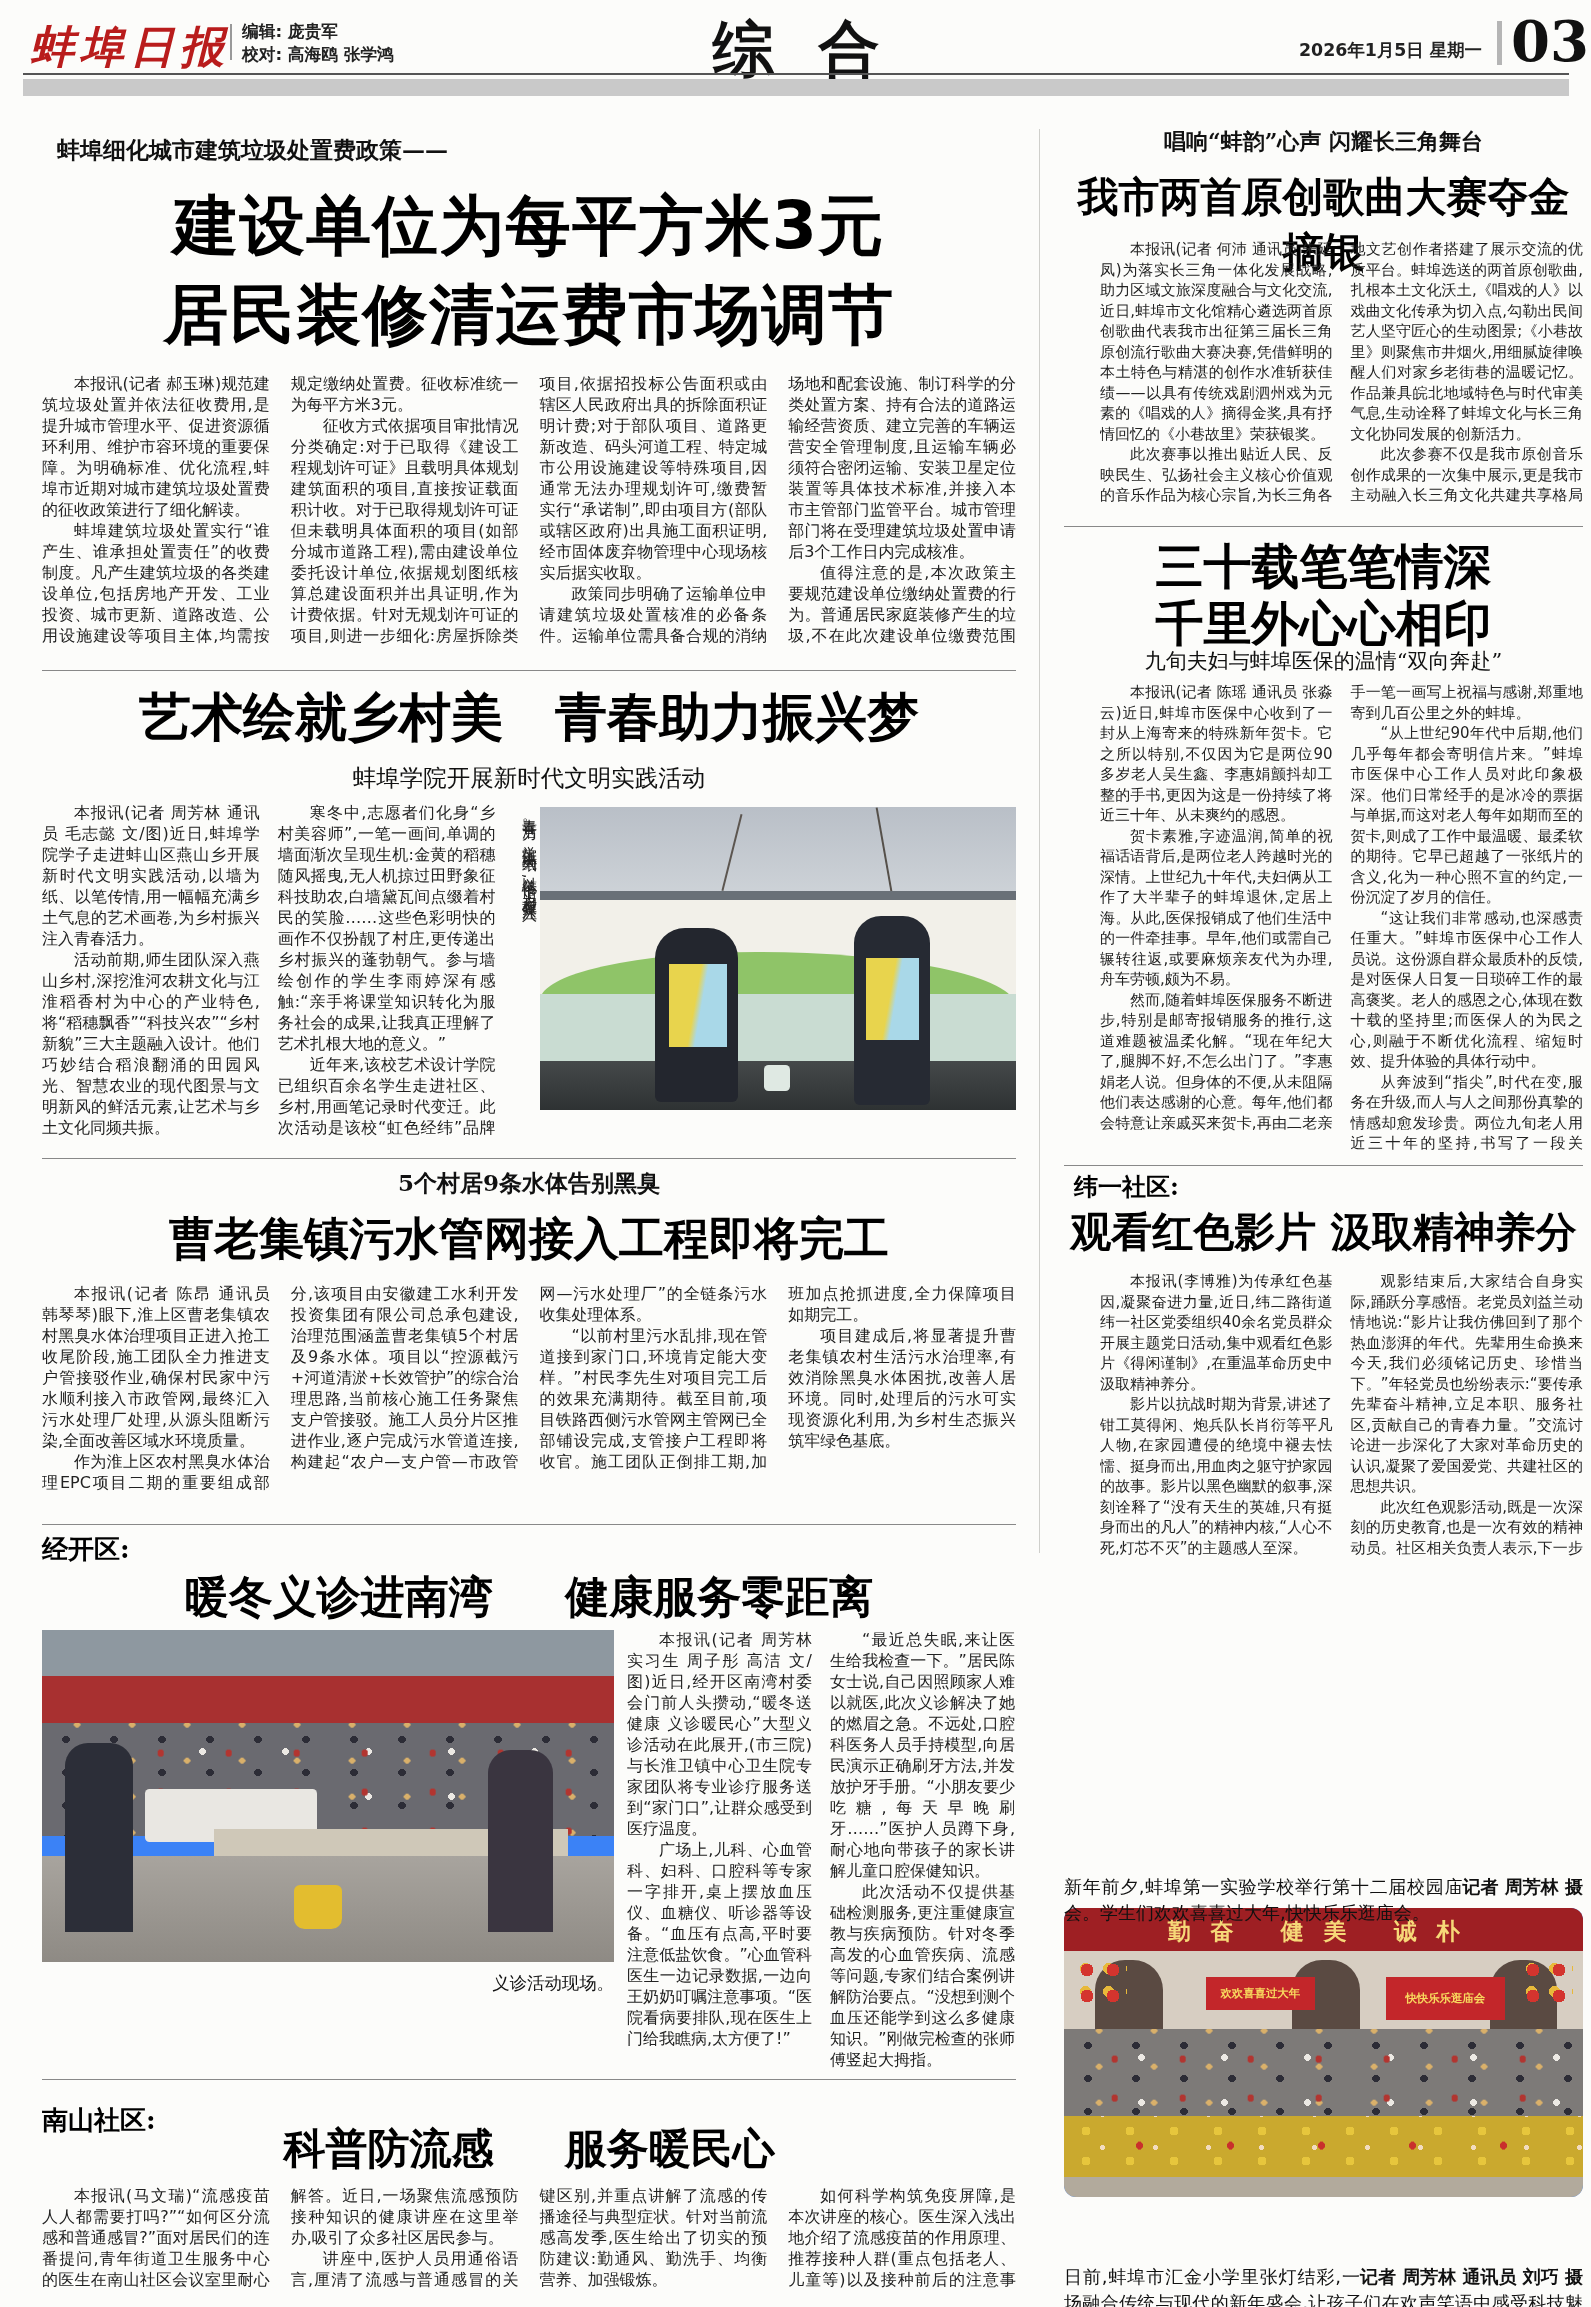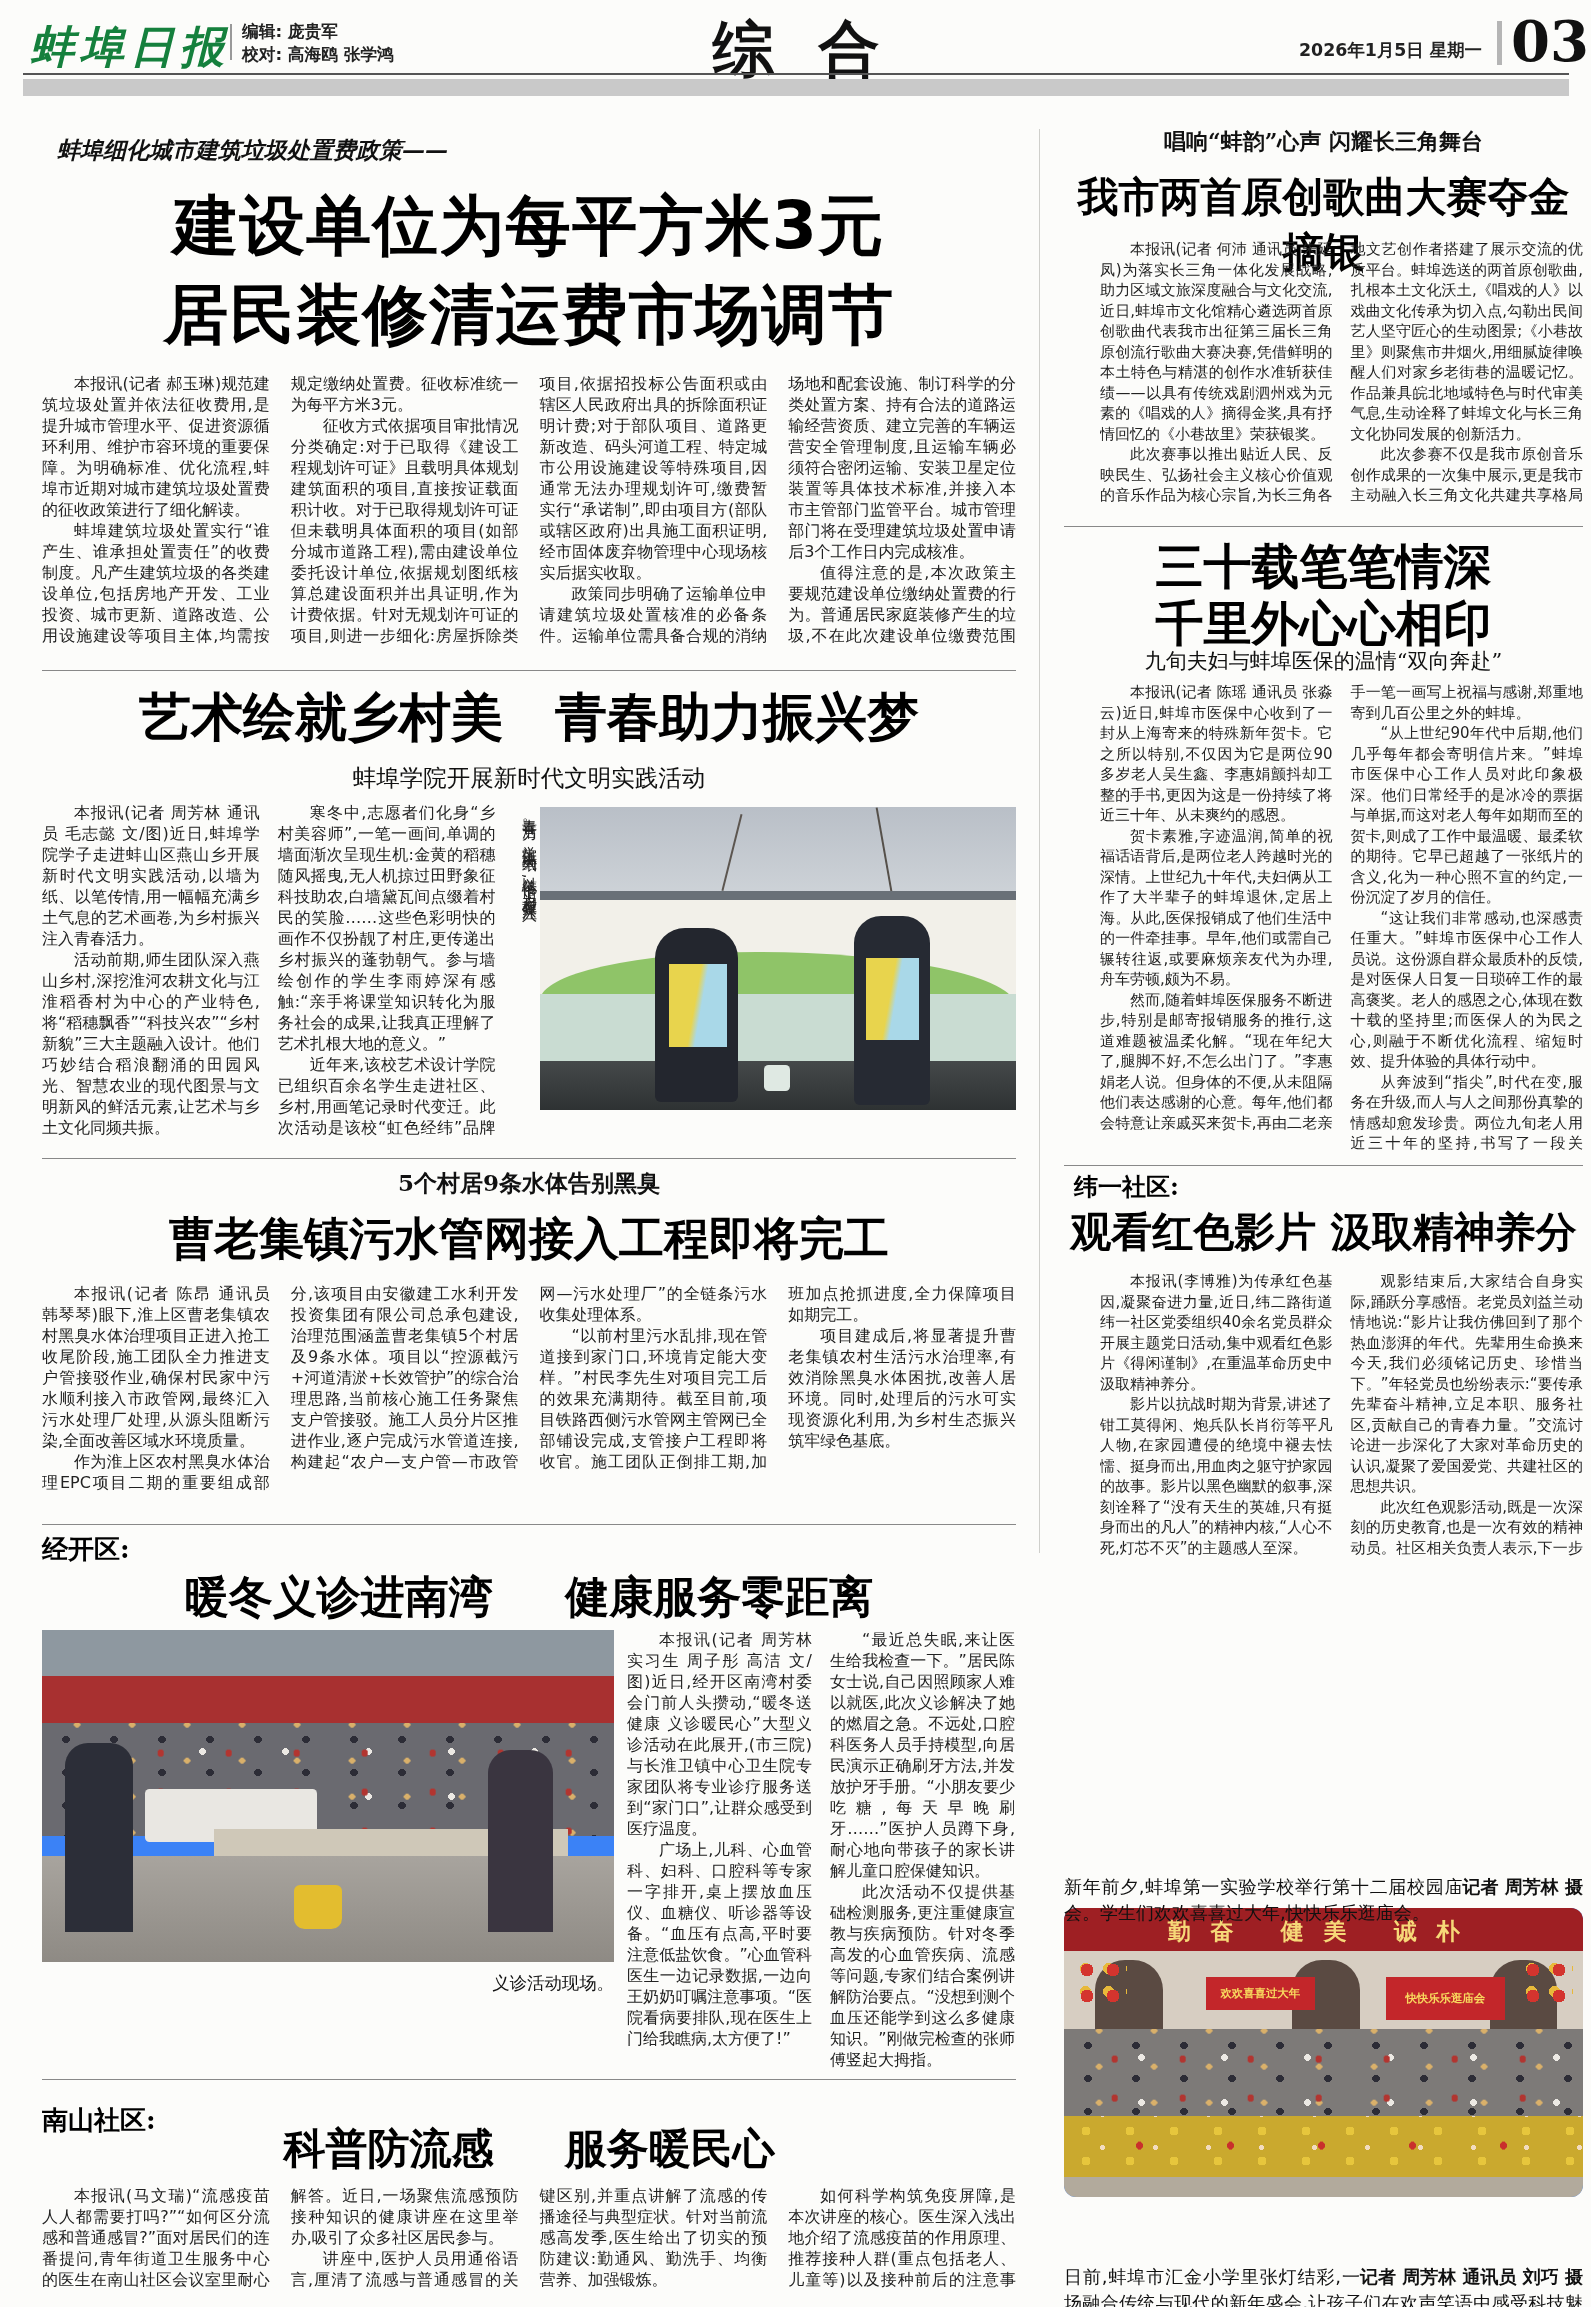--- a/index.html
+++ b/index.html
@@ -1,21 +1,21 @@
 <!DOCTYPE html>
 <html style="font-size:12px"><head>
 <meta charset="utf-8">
 <style>
   html,body{margin:0;padding:0;background:#e8e8e4;}
   #page{position:relative;width:1592px;height:2307px;background:#fcfcfa;margin:0 auto;
         font-family:"DejaVu Sans","Liberation Sans",sans-serif;color:#1a1a1a;overflow:hidden;}
   .abs{position:absolute;}
   
   .logo{font-family:"DejaVu Serif","Liberation Serif",serif;font-weight:900;font-style:italic;
-        font-size:44px;color:#15803d;letter-spacing:6px;}
+        font-size:44px;color:#b91c1c;letter-spacing:6px;}
   .mast-info{font-size:16.7px;font-weight:bold;color:#222;line-height:23px;}
   .section-title{font-family:"DejaVu Serif","Liberation Serif",serif;font-weight:900;font-size:61px;
         letter-spacing:45px;color:#111;}
   .date-line{font-size:17.4px;color:#222;font-weight:bold;}
   .page-num{font-family:"DejaVu Serif","Liberation Serif",serif;font-weight:900;font-size:56px;color:#111;}
   .rule-h{background:#555;height:1.5px;}
   .band{background:#c9c9c9;height:16.7px;}
   .vline{background:#999;width:2.3px;}
   .vdiv{background:#cfcfcb;width:0.8px;}
   
@@ -69,21 +69,21 @@
   </div>
   <div class="abs section-title" style="left:0;right:0;top:9px;text-align:center;padding-left:45px;">综合</div>
   <div class="abs date-line" style="right:110px;top:38px;">2026年1月5日  星期一</div>
   <div class="abs" style="left:1497px;top:21px;width:4.5px;height:44px;background:#b5b5b5;"></div>
   <div class="abs page-num" style="left:1511px;top:7.6px;">03</div>
   <div class="abs rule-h" style="left:23px;right:23px;top:73px;"></div>
   <div class="abs band" style="left:23px;right:23px;top:79px;"></div>
 
   <div class="abs vdiv" style="left:1039px;top:129px;height:1424px;"></div>
 
-  <div class="abs kicker" style="left:57px;top:135px;font-style:italic;">蚌埠细化城市建筑垃圾处置费政策——</div>
+  <div class="abs kicker" style="left:57px;top:135px;">蚌埠细化城市建筑垃圾处置费政策——</div>
   <div class="abs headline-xl" style="left:42px;width:974px;top:188px;">建设单位为每平方米3元</div>
   <div class="abs headline-xl" style="left:42px;width:974px;top:277px;">居民装修清运费市场调节</div>
   <div class="abs bodytext cols4" style="left:42px;top:373px;width:974px;height:289px;">
     <p>本报讯(记者 郝玉琳)规范建筑垃圾处置并依法征收费用,是提升城市管理水平、促进资源循环利用、维护市容环境的重要保障。为明确标准、优化流程,蚌埠市近期对城市建筑垃圾处置费的征收政策进行了细化解读。</p>
     <p>蚌埠建筑垃圾处置实行“谁产生、谁承担处置责任”的收费制度。凡产生建筑垃圾的各类建设单位,包括房地产开发、工业投资、城市更新、道路改造、公用设施建设等项目主体,均需按规定缴纳处置费。征收标准统一为每平方米3元。</p>
     <p>征收方式依据项目审批情况分类确定:对于已取得《建设工程规划许可证》且载明具体规划建筑面积的项目,直接按证载面积计收。对于已取得规划许可证但未载明具体面积的项目(如部分城市道路工程),需由建设单位委托设计单位,依据规划图纸核算总建设面积并出具证明,作为计费依据。针对无规划许可证的项目,则进一步细化:房屋拆除类项目,依据招投标公告面积或由辖区人民政府出具的拆除面积证明计费;对于部队项目、道路更新改造、码头河道工程、特定城市公用设施建设等特殊项目,因通常无法办理规划许可,缴费暂实行“承诺制”,即由项目方(部队或辖区政府)出具施工面积证明,经市固体废弃物管理中心现场核实后据实收取。</p>
     <p>政策同步明确了运输单位申请建筑垃圾处置核准的必备条件。运输单位需具备合规的消纳场地和配套设施、制订科学的分类处置方案、持有合法的道路运输经营资质、建立完善的车辆运营安全管理制度,且运输车辆必须符合密闭运输、安装卫星定位装置等具体技术标准,并接入本市主管部门监管平台。城市管理部门将在受理建筑垃圾处置申请后3个工作日内完成核准。</p>
     <p>值得注意的是,本次政策主要规范建设单位缴纳处置费的行为。普通居民家庭装修产生的垃圾,不在此次建设单位缴费范围之内,按装修垃圾管理规定,先告知物业,组织清运作价,由双方协商,单位和个人不得随意倾倒垃圾。</p>
 
   </div>

